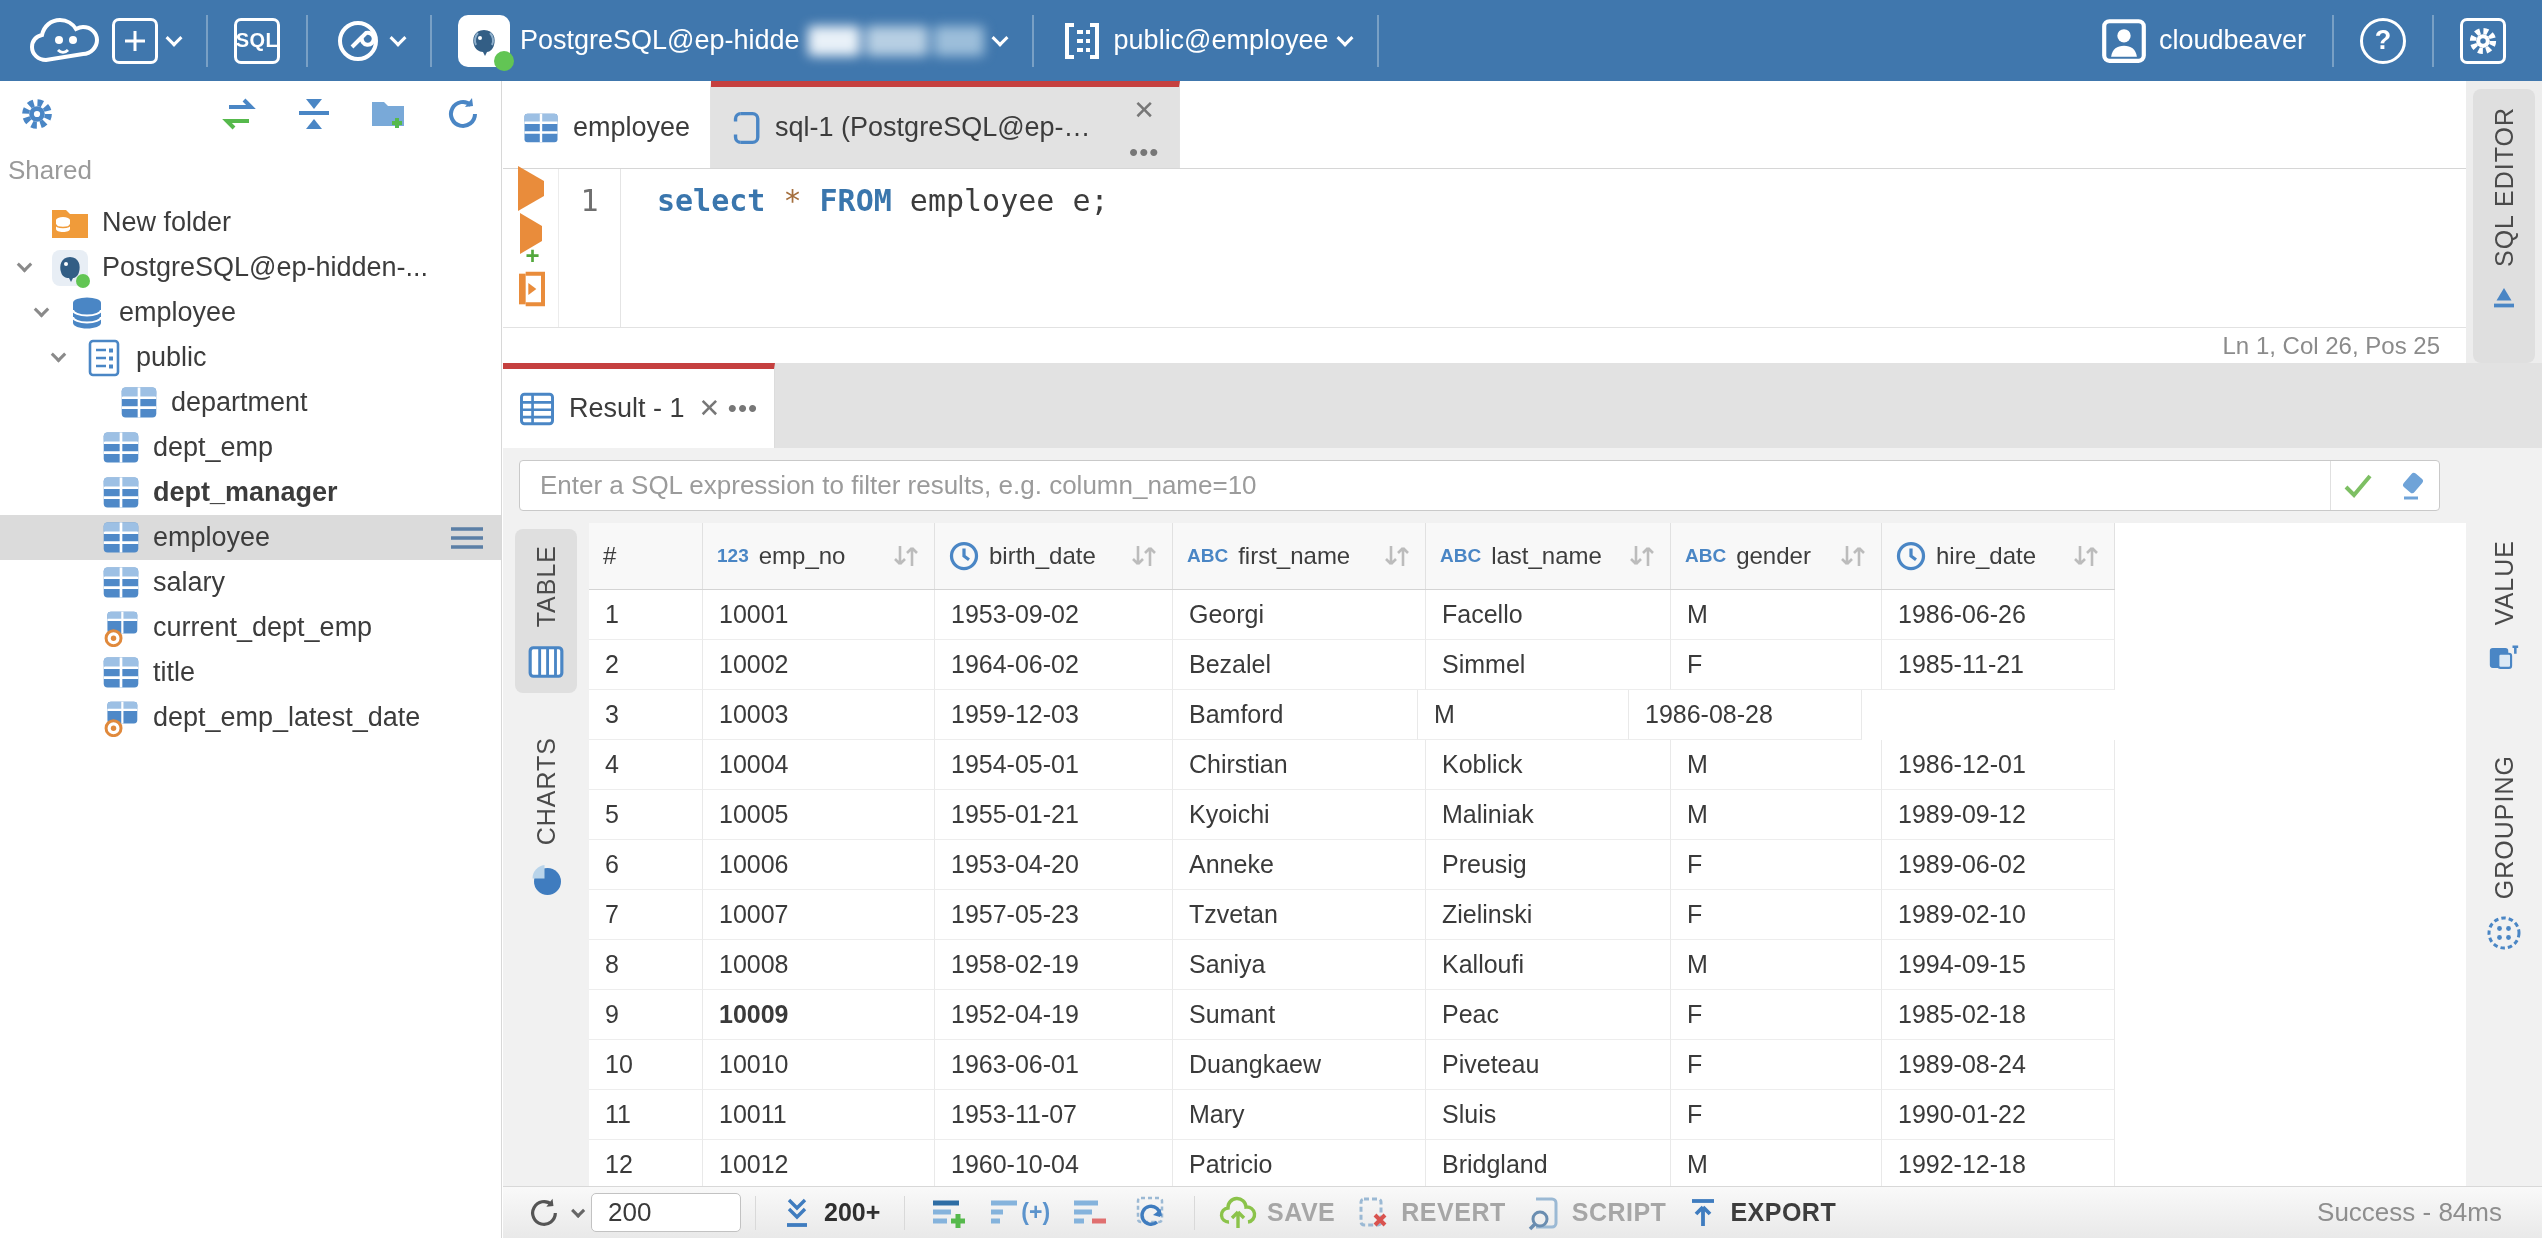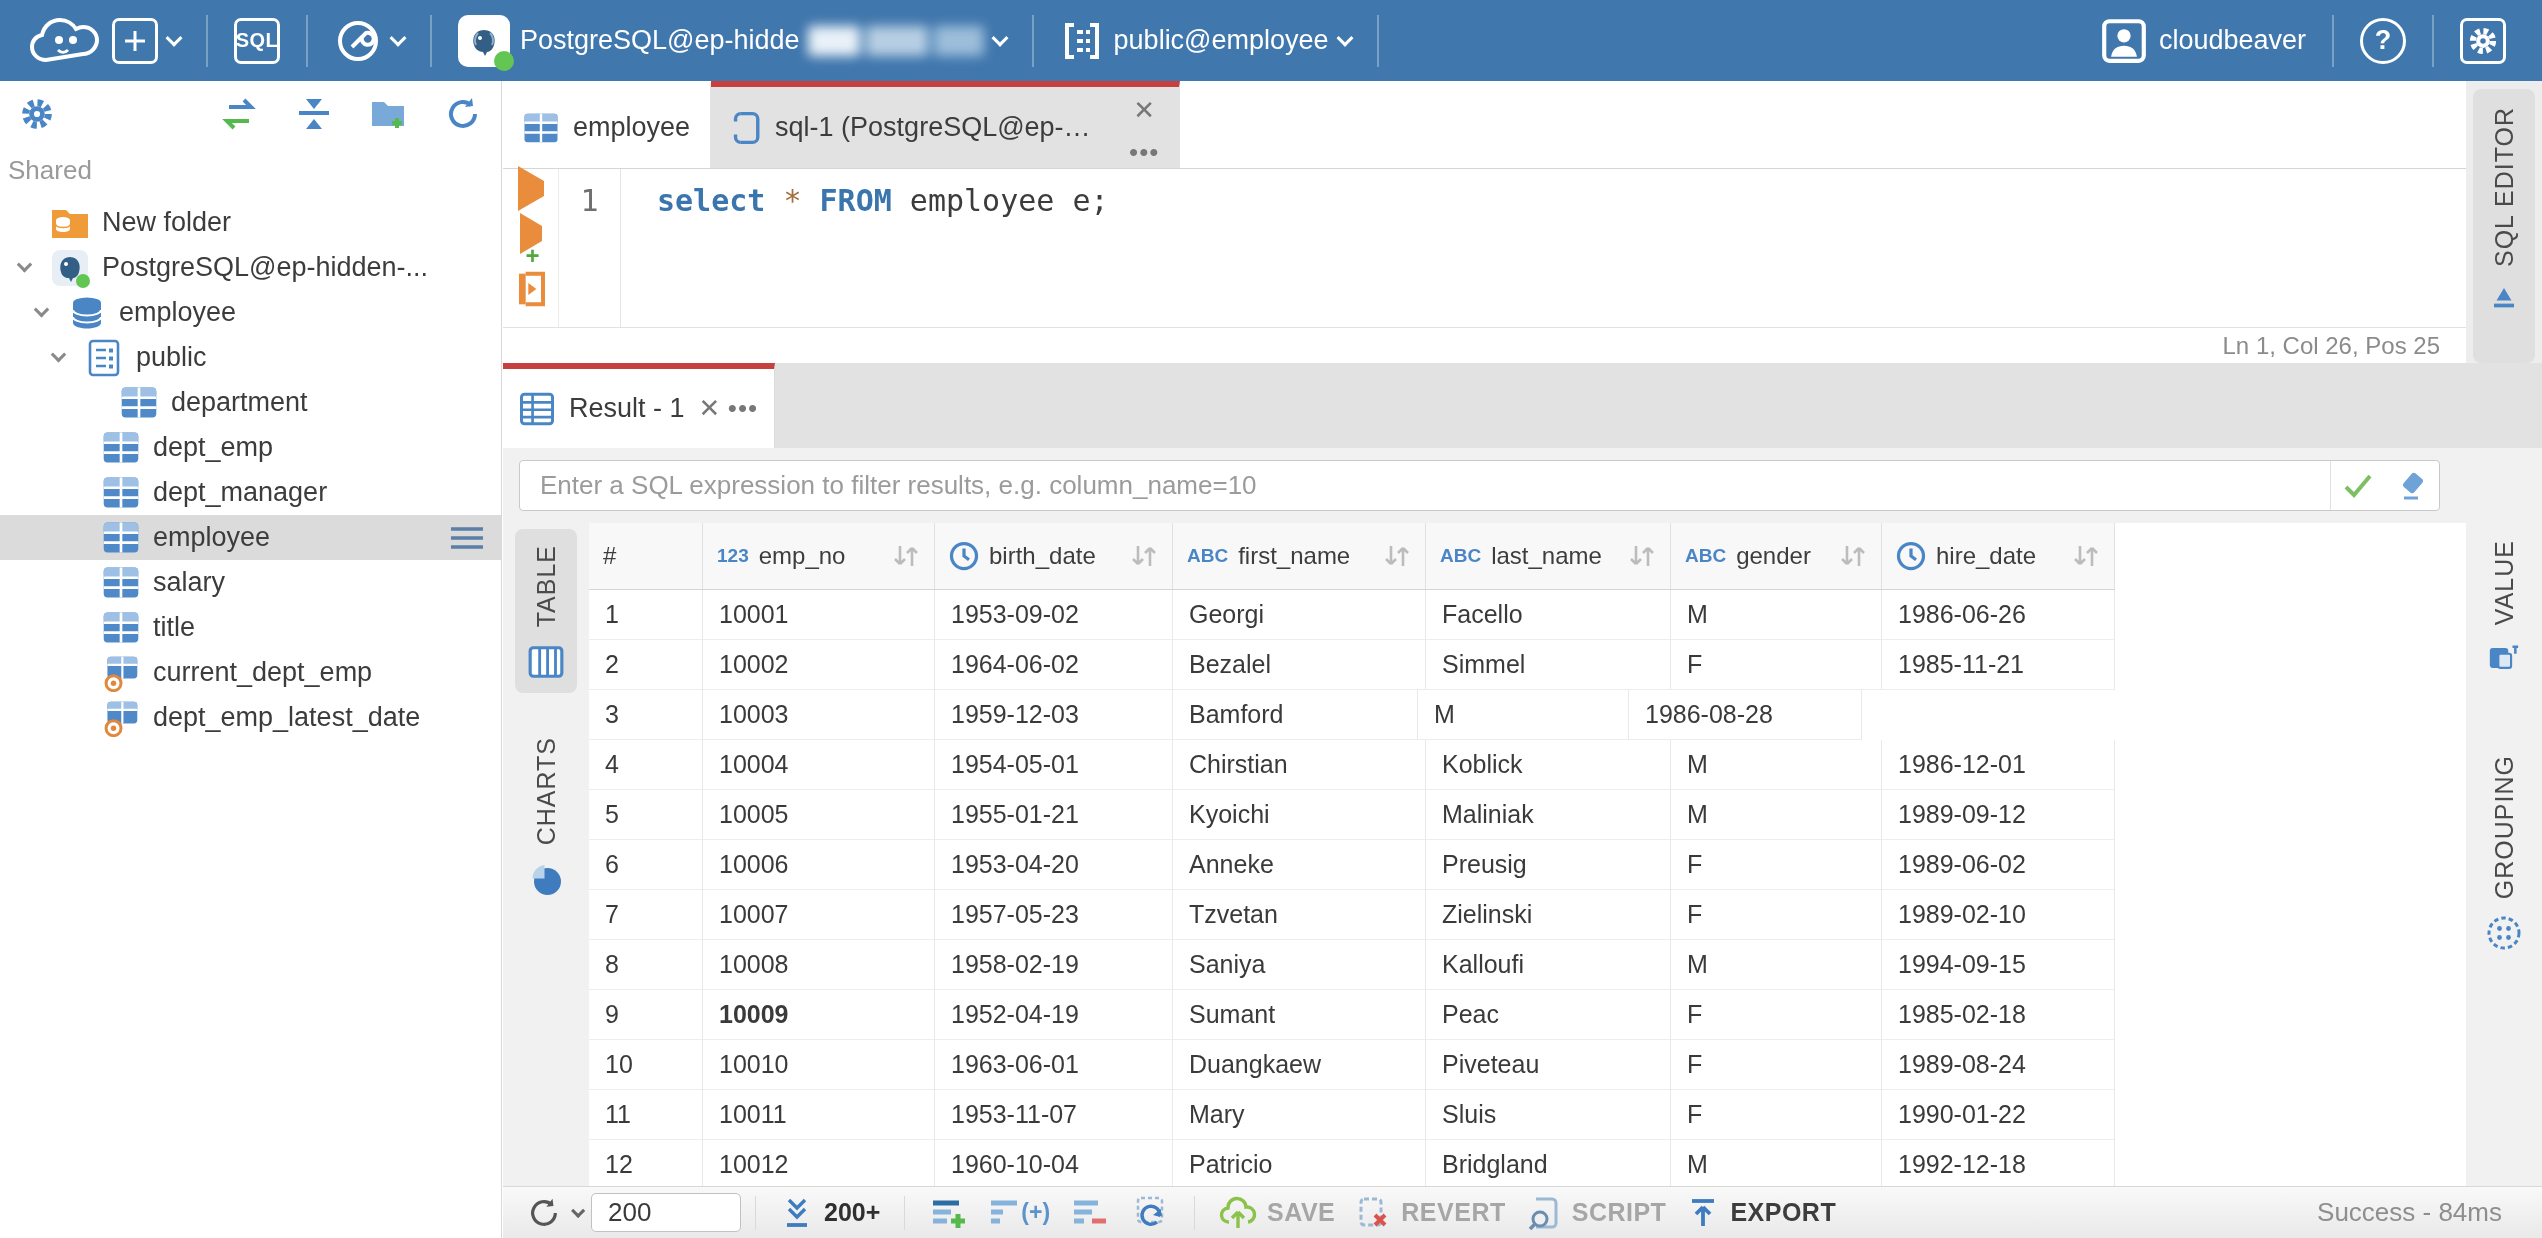--- a/index.html
+++ b/index.html
@@ -347,21 +347,21 @@
           <span class="tree-chev"></span>
           <span class="tree-ico">
             <svg width="38" height="33" viewBox="0 0 24 21">
               <rect x="1" y="1" width="22" height="19" rx="2.5" fill="#4f89c8"></rect>
               <rect x="1" y="1" width="22" height="6.5" rx="2.5" fill="#9dc0e4"></rect>
               <path d="M12 1v19M1 7.5h22M1 13.8h22" stroke="#fff" stroke-width="1.7"></path>
             </svg>
           </span>
           <span class="tree-label">dept_emp</span>
         </div>
-        <div class="tree-row" style="padding-left: 61px;">
+        <div class="tree-row" style="padding-left: 61px; font-weight: bold;">
           <span class="tree-chev"></span>
           <span class="tree-ico">
             <svg width="38" height="33" viewBox="0 0 24 21">
               <rect x="1" y="1" width="22" height="19" rx="2.5" fill="#4f89c8"></rect>
               <rect x="1" y="1" width="22" height="6.5" rx="2.5" fill="#9dc0e4"></rect>
               <path d="M12 1v19M1 7.5h22M1 13.8h22" stroke="#fff" stroke-width="1.7"></path>
             </svg>
           </span>
           <span class="tree-label">dept_manager</span>
         </div>
@@ -384,44 +384,44 @@
         <div class="tree-row" style="padding-left: 61px;">
           <span class="tree-chev"></span>
           <span class="tree-ico">
             <svg width="38" height="33" viewBox="0 0 24 21">
               <rect x="1" y="1" width="22" height="19" rx="2.5" fill="#4f89c8"></rect>
               <rect x="1" y="1" width="22" height="6.5" rx="2.5" fill="#9dc0e4"></rect>
               <path d="M12 1v19M1 7.5h22M1 13.8h22" stroke="#fff" stroke-width="1.7"></path>
             </svg>
           </span>
           <span class="tree-label">salary</span>
-        </div>
-        <div class="tree-row" style="padding-left: 61px;">
-          <span class="tree-chev"></span>
-          <span class="tree-ico">
-            <svg width="38" height="33" viewBox="0 0 24 21">
-              <rect x="1" y="1" width="22" height="19" rx="2.5" fill="#4f89c8"></rect>
-              <rect x="1" y="1" width="22" height="6.5" rx="2.5" fill="#9dc0e4"></rect>
-              <path d="M12 1v19M1 7.5h22M1 13.8h22" stroke="#fff" stroke-width="1.7"></path>
-            </svg>
-          </span>
-          <span class="tree-label">title</span>
         </div>
         <div class="tree-row" style="padding-left: 61px;">
           <span class="tree-chev"></span>
           <span class="tree-ico">
             <svg width="38" height="38" viewBox="0 0 28 28">
               <rect x="4" y="2" width="22" height="16" rx="2.5" fill="#4f89c8"></rect>
               <rect x="4" y="2" width="22" height="6" rx="2.5" fill="#9dc0e4"></rect>
               <path d="M15 2v16M4 8h22" stroke="#fff" stroke-width="1.6"></path>
               <circle cx="8.5" cy="21.5" r="5.5" fill="#fff" stroke="#e0893c" stroke-width="2.2"></circle>
               <circle cx="8.5" cy="21.5" r="2" fill="#e0893c"></circle>
             </svg>
           </span>
           <span class="tree-label">current_dept_emp</span>
+        </div>
+        <div class="tree-row" style="padding-left: 61px;">
+          <span class="tree-chev"></span>
+          <span class="tree-ico">
+            <svg width="38" height="33" viewBox="0 0 24 21">
+              <rect x="1" y="1" width="22" height="19" rx="2.5" fill="#4f89c8"></rect>
+              <rect x="1" y="1" width="22" height="6.5" rx="2.5" fill="#9dc0e4"></rect>
+              <path d="M12 1v19M1 7.5h22M1 13.8h22" stroke="#fff" stroke-width="1.7"></path>
+            </svg>
+          </span>
+          <span class="tree-label">title</span>
         </div>
         <div class="tree-row" style="padding-left: 61px;">
           <span class="tree-chev"></span>
           <span class="tree-ico">
             <svg width="38" height="38" viewBox="0 0 28 28">
               <rect x="4" y="2" width="22" height="16" rx="2.5" fill="#4f89c8"></rect>
               <rect x="4" y="2" width="22" height="6" rx="2.5" fill="#9dc0e4"></rect>
               <path d="M15 2v16M4 8h22" stroke="#fff" stroke-width="1.6"></path>
               <circle cx="8.5" cy="21.5" r="5.5" fill="#fff" stroke="#e0893c" stroke-width="2.2"></circle>
               <circle cx="8.5" cy="21.5" r="2" fill="#e0893c"></circle>

